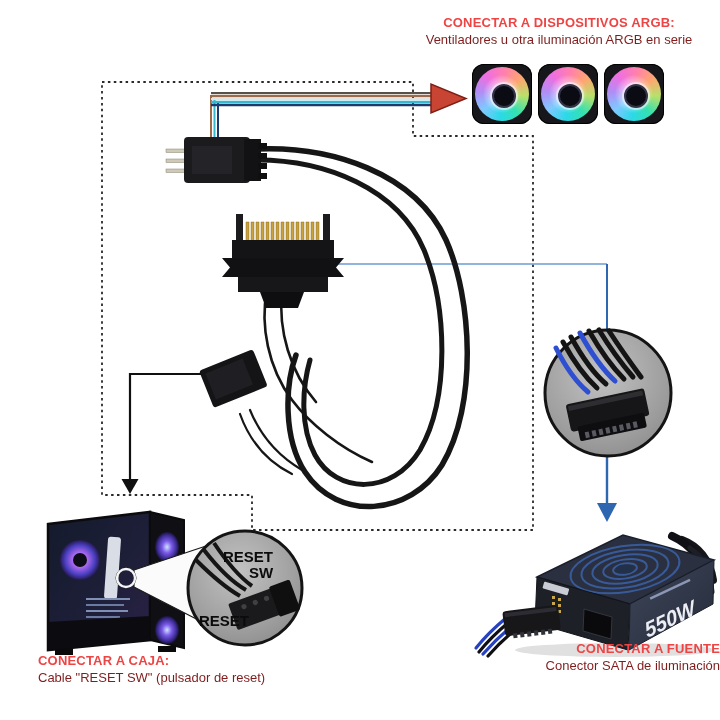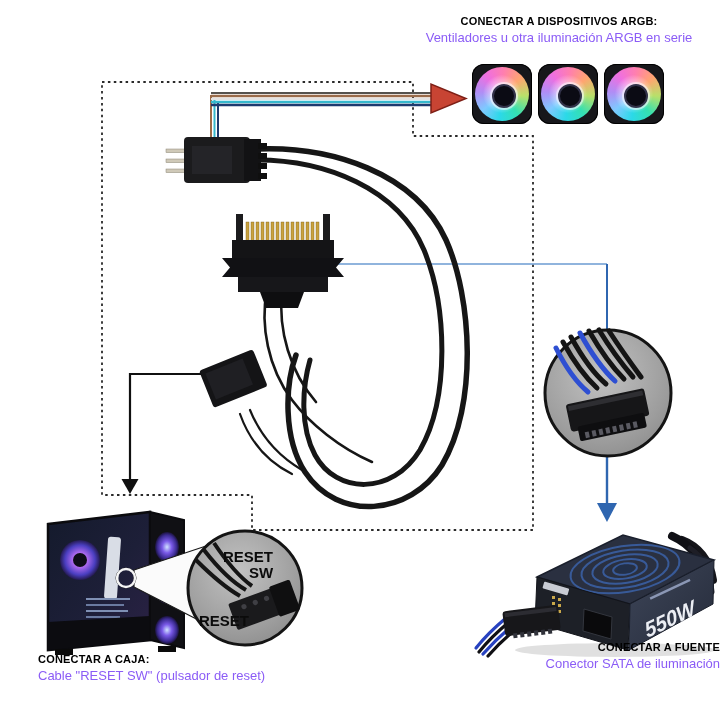--- a/index.html
+++ b/index.html
@@ -1,21 +1,21 @@
 <!DOCTYPE html>
 <html><head>
 <meta charset="utf-8">
 <style>
   html,body{margin:0;padding:0;background:#ffffff;}
   .canvas{position:relative;width:720px;height:720px;background:#ffffff;overflow:hidden;
           font-family:"Liberation Sans",sans-serif;}
   svg{position:absolute;left:0;top:0;}
   .lbl{position:absolute;color:#141414;}
-  .lbl .t{font-weight:bold;font-size:11px;line-height:1.18;color:#000000;letter-spacing:.2px;}
-  .lbl .s{font-size:13px;color:#8b5cf6;margin-top:2px;line-height:1.2;}
+  .lbl .t{font-weight:bold;font-size:13px;line-height:1.18;color:#ef4444;letter-spacing:.2px;}
+  .lbl .s{font-size:13px;color:#7f1d1d;margin-top:2px;line-height:1.2;}
   .lbl-argb{left:398px;top:15px;width:322px;text-align:center;}
   .lbl-case{left:38px;top:653px;width:300px;text-align:left;}
   .lbl-psu{left:452px;top:641px;width:268px;text-align:right;}
   
   .fan{position:absolute;top:64px;width:60px;height:60px;background:#17171b;border-radius:12px;
        box-shadow:inset 0 0 0 1px #000;}
   .fan-ring{position:absolute;inset:3px;border-radius:50%;
     background:conic-gradient(from 140deg,#35e0b0,#2bd9e8,#7fc9ff,#b08df5,#ef6fe0,#ff7fae,#ffa570,#b8e06a,#35e0b0);}
   .fan-glow{position:absolute;inset:11px;border-radius:50%;
     background:radial-gradient(circle,rgba(255,255,255,.95) 0%,rgba(255,255,255,.35) 48%,rgba(255,255,255,0) 72%);}

